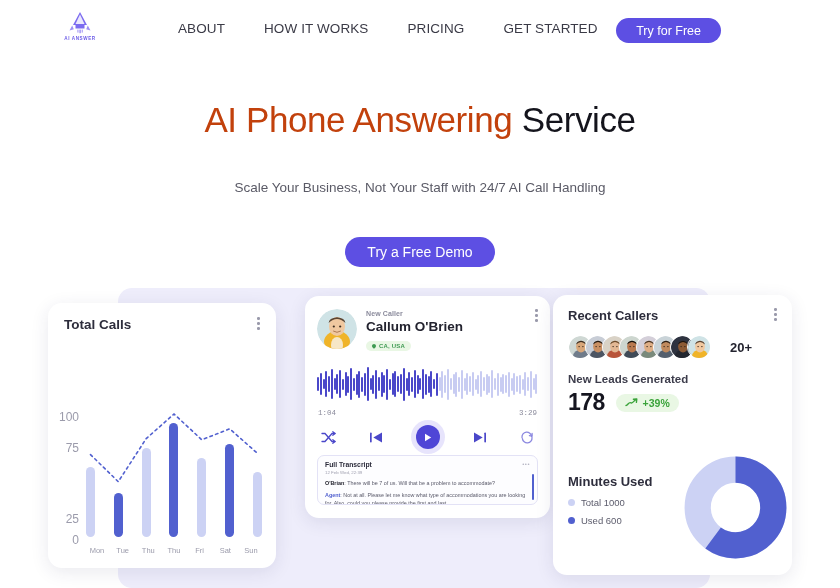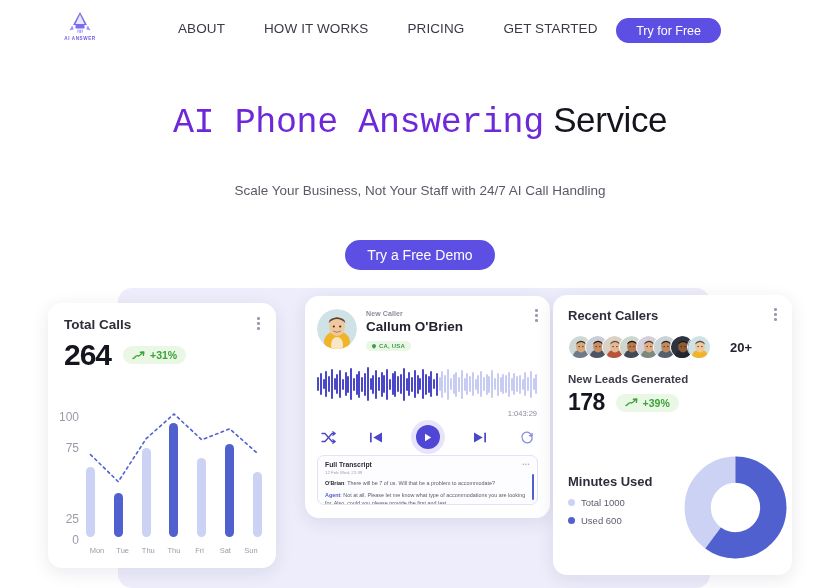--- a/index.html
+++ b/index.html
@@ -34,21 +34,21 @@
     position: absolute; right: 55px; top: 18px;
     background: #5d4fe3; color: #fff; border: none;
     border-radius: 999px; padding: 0 20px; height: 25px;
     font-size: 12.5px; font-family: inherit; cursor: pointer;
     display: flex; align-items: center; justify-content: center;
   }
 
   
   .hero { position: absolute; top: 100px; left: 0; width: 840px; text-align: center; }
   .hero-title { font-size: 35px; font-weight: 400; letter-spacing: -0.4px; line-height: 1.15; }
-  .hero-title .accent { color: #6d28d9; font-family: Liberation Mono, monospace; }
+  .hero-title .accent { color: #c2410c; }
   .hero-title .plain { color: #14141c; font-weight: 500; }
   .hero-sub {
     margin-top: 40px; font-size: 13.5px; color: #5a5a66; font-weight: 400;
   }
   .hero-btn {
     margin-top: 42px; background: #5d4fe3; color: #fff; border: none;
     border-radius: 999px; height: 30px; padding: 0 22px;
     font-size: 14px; font-family: inherit; cursor: pointer;
   }
 
@@ -112,21 +112,21 @@
   .mc-name { font-size: 13.5px; font-weight: 700; color: #23232f; margin-top: 2px; }
   .loc-badge {
     display: inline-flex; align-items: center; gap: 3px; margin-top: 4px;
     background: #e9f7e4; border-radius: 999px; padding: 2px 6px;
     font-size: 6px; font-weight: 700; color: #3f9a52; letter-spacing: .2px;
   }
   .loc-dot { width: 4px; height: 4px; border-radius: 50% 50% 50% 0; transform: rotate(-45deg); background: #3f9a52; display:block; }
   .wave { position: absolute; left: 12px; top: 68px; width: 221px; height: 40px;
           display: flex; align-items: center; justify-content: space-between; }
   .wbar { width: 2px; border-radius: 1px; }
-  .times { position: absolute; left: 13px; top: 113px; width: 219px; display: flex; justify-content: flex-end; }
+  .times { position: absolute; left: 13px; top: 113px; width: 219px; display: flex; justify-content: space-between; font-family: Liberation Mono, monospace; }
   .times span { font-size: 7.5px; color: #8b8b9c; }
   .controls {
     position: absolute; left: 16px; top: 129px; width: 213px;
     display: flex; align-items: center; justify-content: space-between;
   }
   .ctrl { cursor: pointer; display: block; }
   .play-btn {
     width: 24px; height: 24px; border-radius: 50%; background: #4f46d6;
     display: flex; align-items: center; justify-content: center; cursor: pointer;
     box-shadow: 0 0 0 5px rgba(124,108,240,.18);
@@ -207,30 +207,20 @@
   <div class="backdrop"></div>
 
   <div class="card" id="card-calls">
     <div class="cc-head">
       <div class="cc-title">Total Calls</div>
       <div class="kebab">
           <i></i>
           <i></i>
           <i></i>
         </div>
-    </div>
-    <div class="cc-row">
-      <div class="cc-big">264</div>
-      <div class="pill">
-        <svg width="13" height="9" viewBox="0 0 13 9">
-          <path d="M1 7.5 C3 7.5 3.5 3.5 6 4.8 C8 5.8 9 2 11.2 1.5" stroke="#3aa33a" stroke-width="1.4" fill="none" stroke-linecap="round"></path>
-          <path d="M8.4 1.2 L11.8 1 L11.4 4.3" stroke="#3aa33a" stroke-width="1.4" fill="none" stroke-linecap="round" stroke-linejoin="round"></path>
-        </svg>
-        <span>+31%</span>
-      </div>
     </div>
 
     <div class="chart-wrap">
       <svg class="dashline" viewBox="0 0 228 178" preserveAspectRatio="none">
         <polyline id="trendline" fill="none" stroke="#5160cf" stroke-width="1.6" stroke-dasharray="2.5 3.5" stroke-linecap="round" points="42.5,65.6 70.3,92.7 98.2,49.6 126.0,25.0 153.8,50.8 181.7,39.8 209.5,64.4"></polyline>
       </svg>
       <div id="ylabels">
           <div class="ylab" style="top: 21px;">100</div>
           <div class="ylab" style="top: 51.75px;">75</div>
           <div class="ylab" style="top: 123px;">25</div>

